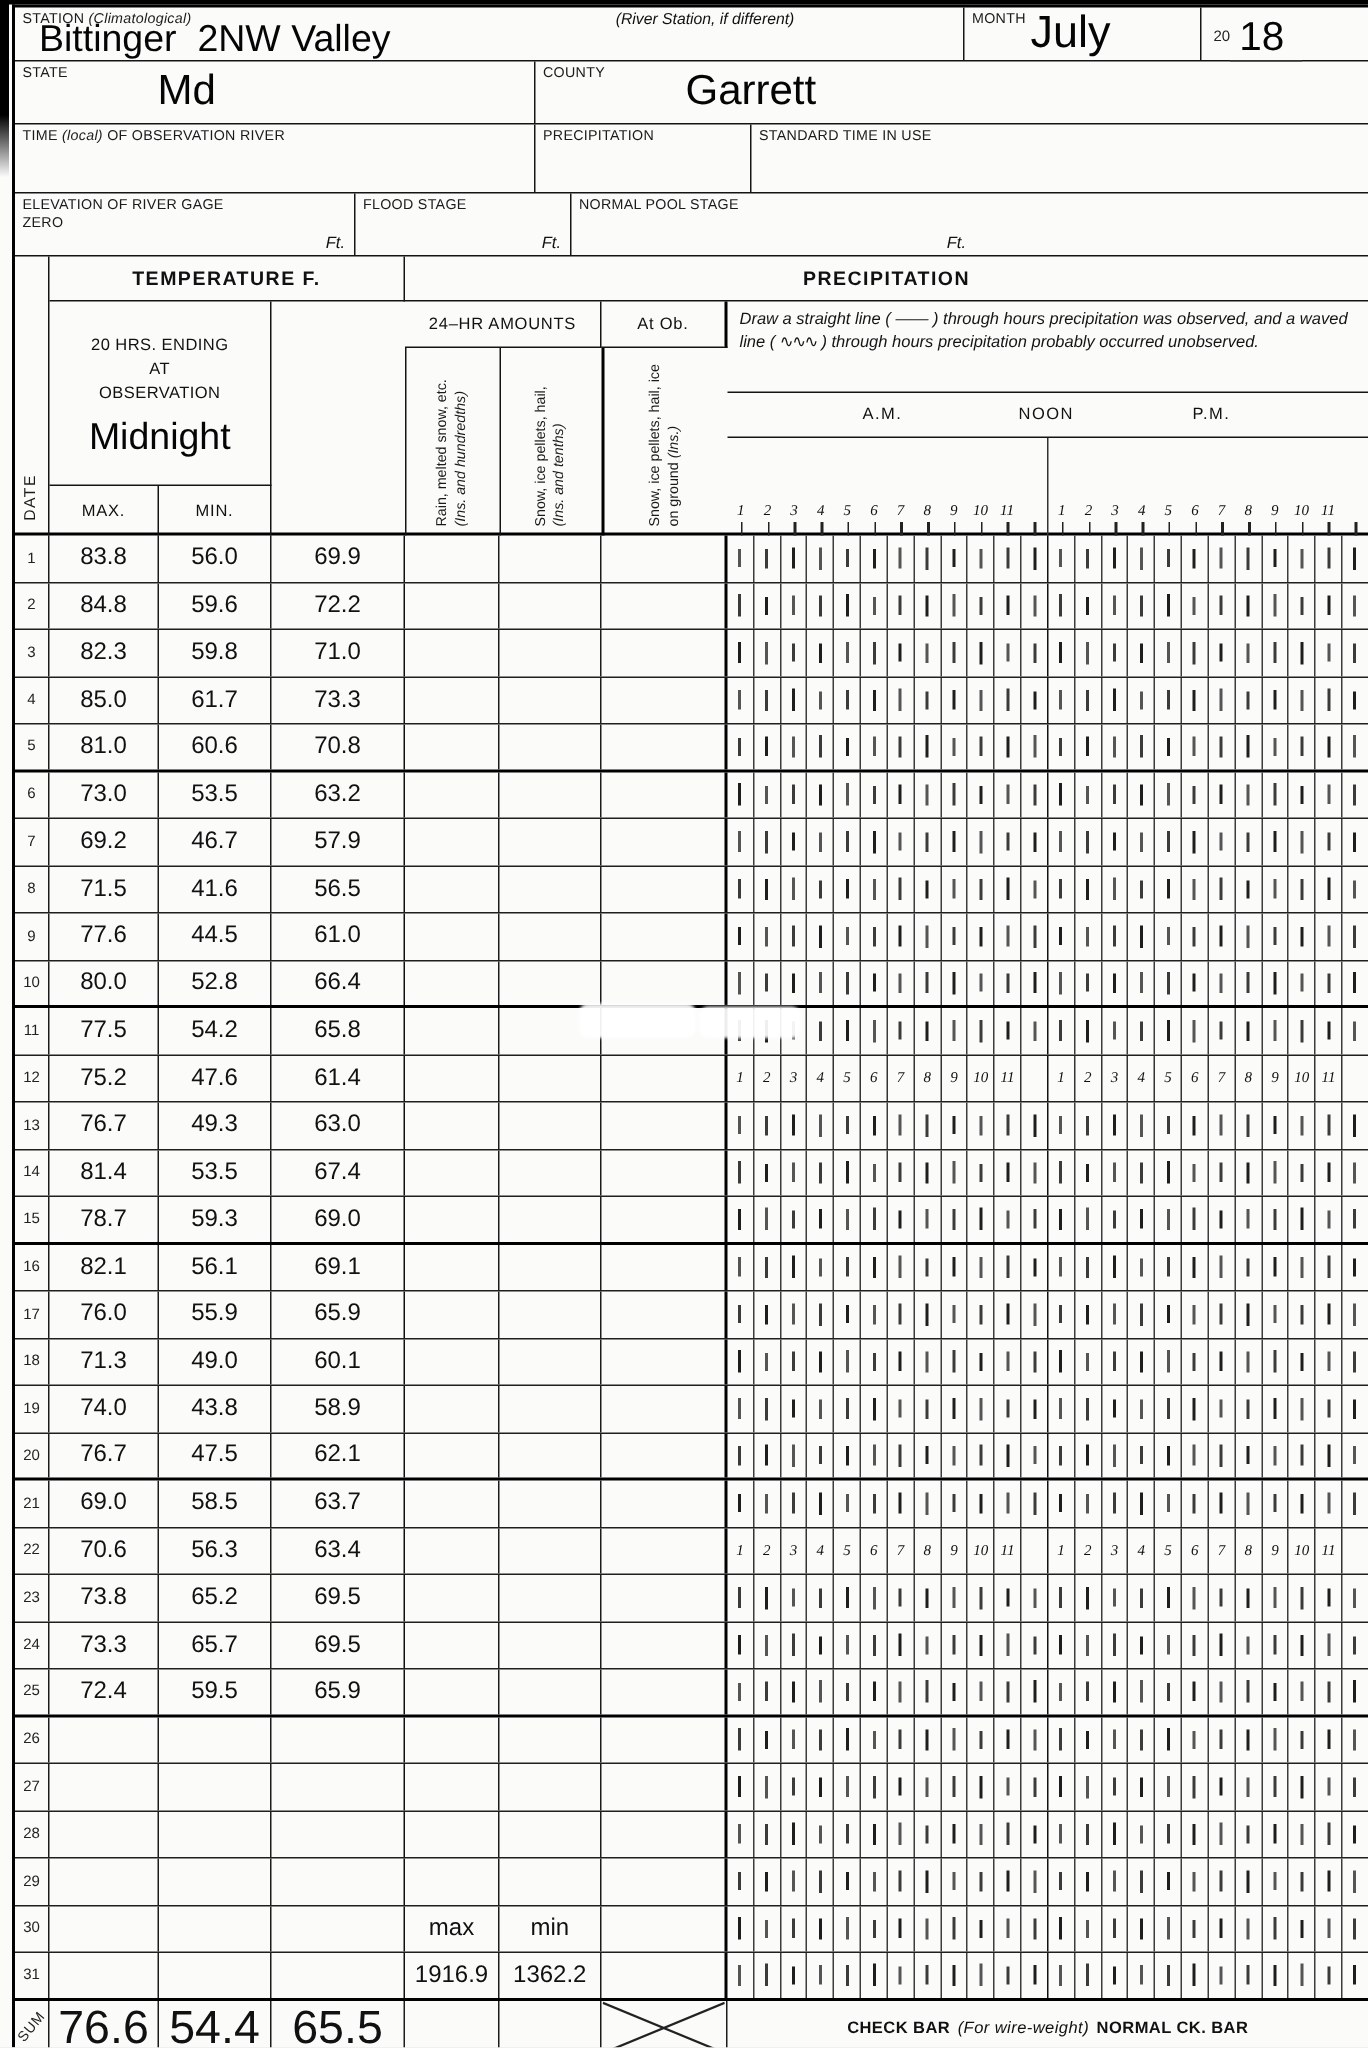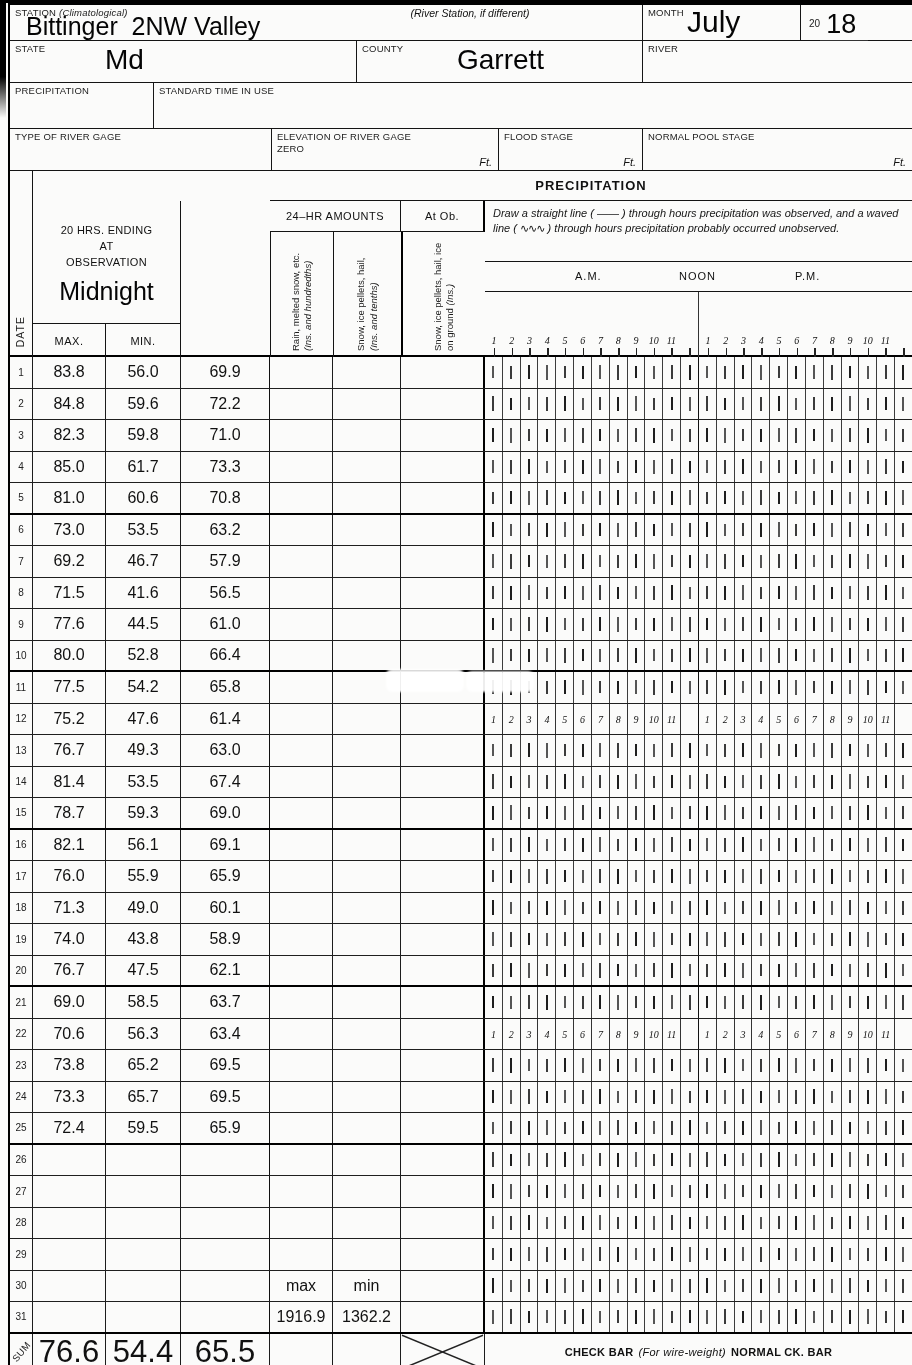--- a/index.html
+++ b/index.html
@@ -128,56 +128,54 @@
 
     <div class="band b2">
       <div class="hcellb w-state">
         <span class="lbl">STATE</span>
         <span class="entry state-entry">Md</span>
       </div>
       <div class="hcellb w-county">
         <span class="lbl">COUNTY</span>
         <span class="entry county-entry">Garrett</span>
       </div>
-      <div class="hcellb w-river">
-        <span class="lbl">RIVER</span>
-      </div>
     </div>
 
     <div class="band b3">
+      <div class="hcellb w-time">
+        <span class="lbl"><span>TIME</span> <i>(local)</i> <span>OF OBSERVATION RIVER</span></span>
+      </div>
       <div class="hcellb w-prec">
         <span class="lbl">PRECIPITATION</span>
       </div>
       <div class="hcellb w-std">
         <span class="lbl">STANDARD TIME IN USE</span>
       </div>
     </div>
 
     <div class="band b4">
-      <div class="hcellb w-gage">
-        <span class="lbl">TYPE OF RIVER GAGE</span>
-      </div>
       <div class="hcellb w-elev">
         <span class="lbl" style="width:140px;white-space:normal;line-height:1.3;">ELEVATION OF RIVER GAGE ZERO</span>
         <span class="ft">Ft.</span>
       </div>
       <div class="hcellb w-flood">
         <span class="lbl">FLOOD STAGE</span>
         <span class="ft">Ft.</span>
       </div>
       <div class="hcellb w-pool">
         <span class="lbl">NORMAL POOL STAGE</span>
         <span class="ft">Ft.</span>
       </div>
     </div>
 
     <div class="thead">
       <div class="abs date-head br" style="left:0;top:0;width:23px;height:186px;">
         <span class="vert">DATE</span>
       </div>
+      <div class="abs title bb br" style="left:23px;top:0;width:237px;height:30px;">TEMPERATURE  F.</div>
       <div class="abs title bb" style="left:260px;top:0;width:642px;height:30px;">PRECIPITATION</div>
 
       <div class="abs ending bb br" style="left:23px;top:30px;width:148px;height:123px;">
         <span>20 HRS. ENDING</span>
         <span>AT</span>
         <span>OBSERVATION</span>
         <span class="entry midnight">Midnight</span>
       </div>
       <div class="abs colh br" style="left:23px;top:153px;width:73px;height:33px;">MAX.</div>
       <div class="abs colh br" style="left:96px;top:153px;width:75px;height:33px;">MIN.</div>

